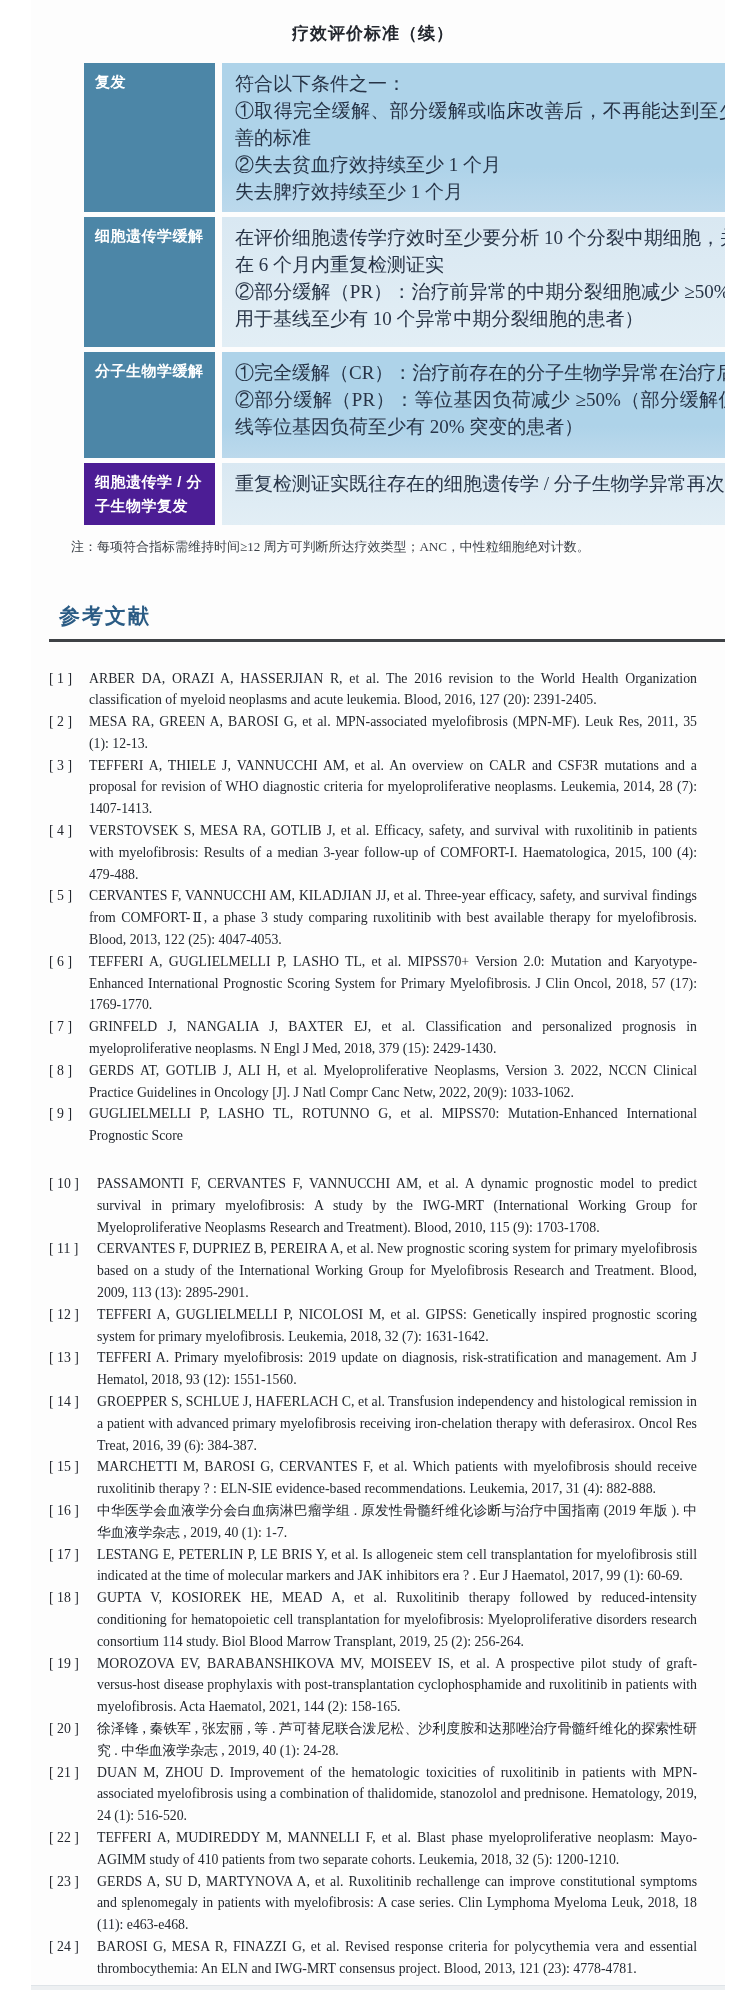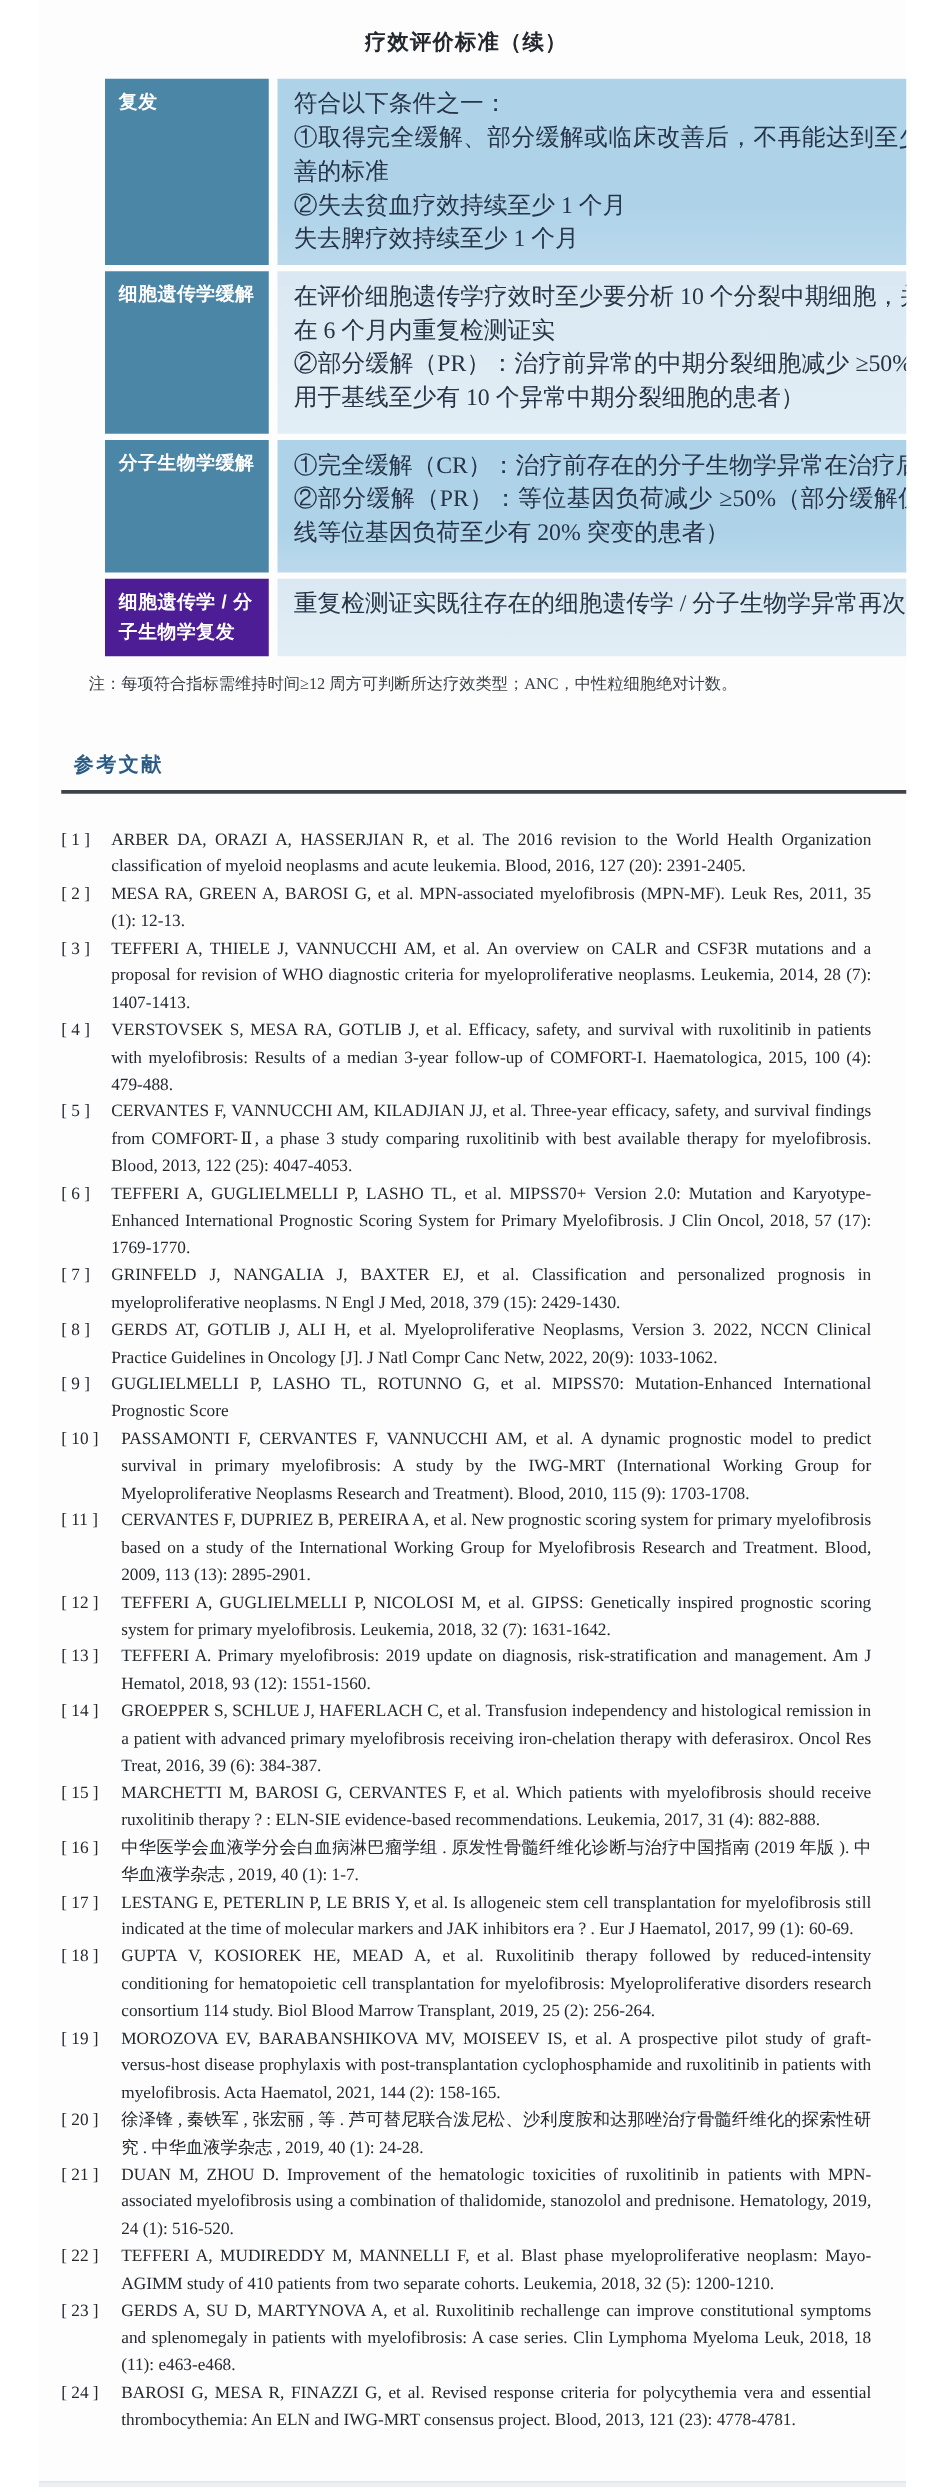--- a/index.html
+++ b/index.html
@@ -57,33 +57,33 @@
   .table-note{
     margin:12px 0 0 22px;
     font-size:13px;
     line-height:19px;
     color:#3a3f46;
   }
   
   .ref-heading{
     margin:46px 0 0 10px;
     font-family:"Liberation Sans","DejaVu Sans",sans-serif;
-    font-size:16px;
+    font-size:21px;
     font-weight:bold;
     letter-spacing:2px;
   }
   .ref-rule{
     border:none;
     height:2.5px;
     margin:9px 0 0 0;
     width:720px;
   }
   .ref-list{margin-top:26px;}
   .ref-group{margin:0;}
-  .ref-group.g2{}
+  .ref-group.g2{margin-top:26px;}
   .ref-group.g3{}
   .ref-item{
     display:flex;
     align-items:flex-start;
     font-size:13.8px;
     line-height:21.8px;
     color:#23272e;
   }
   .ref-num{
     flex:0 0 34px;

